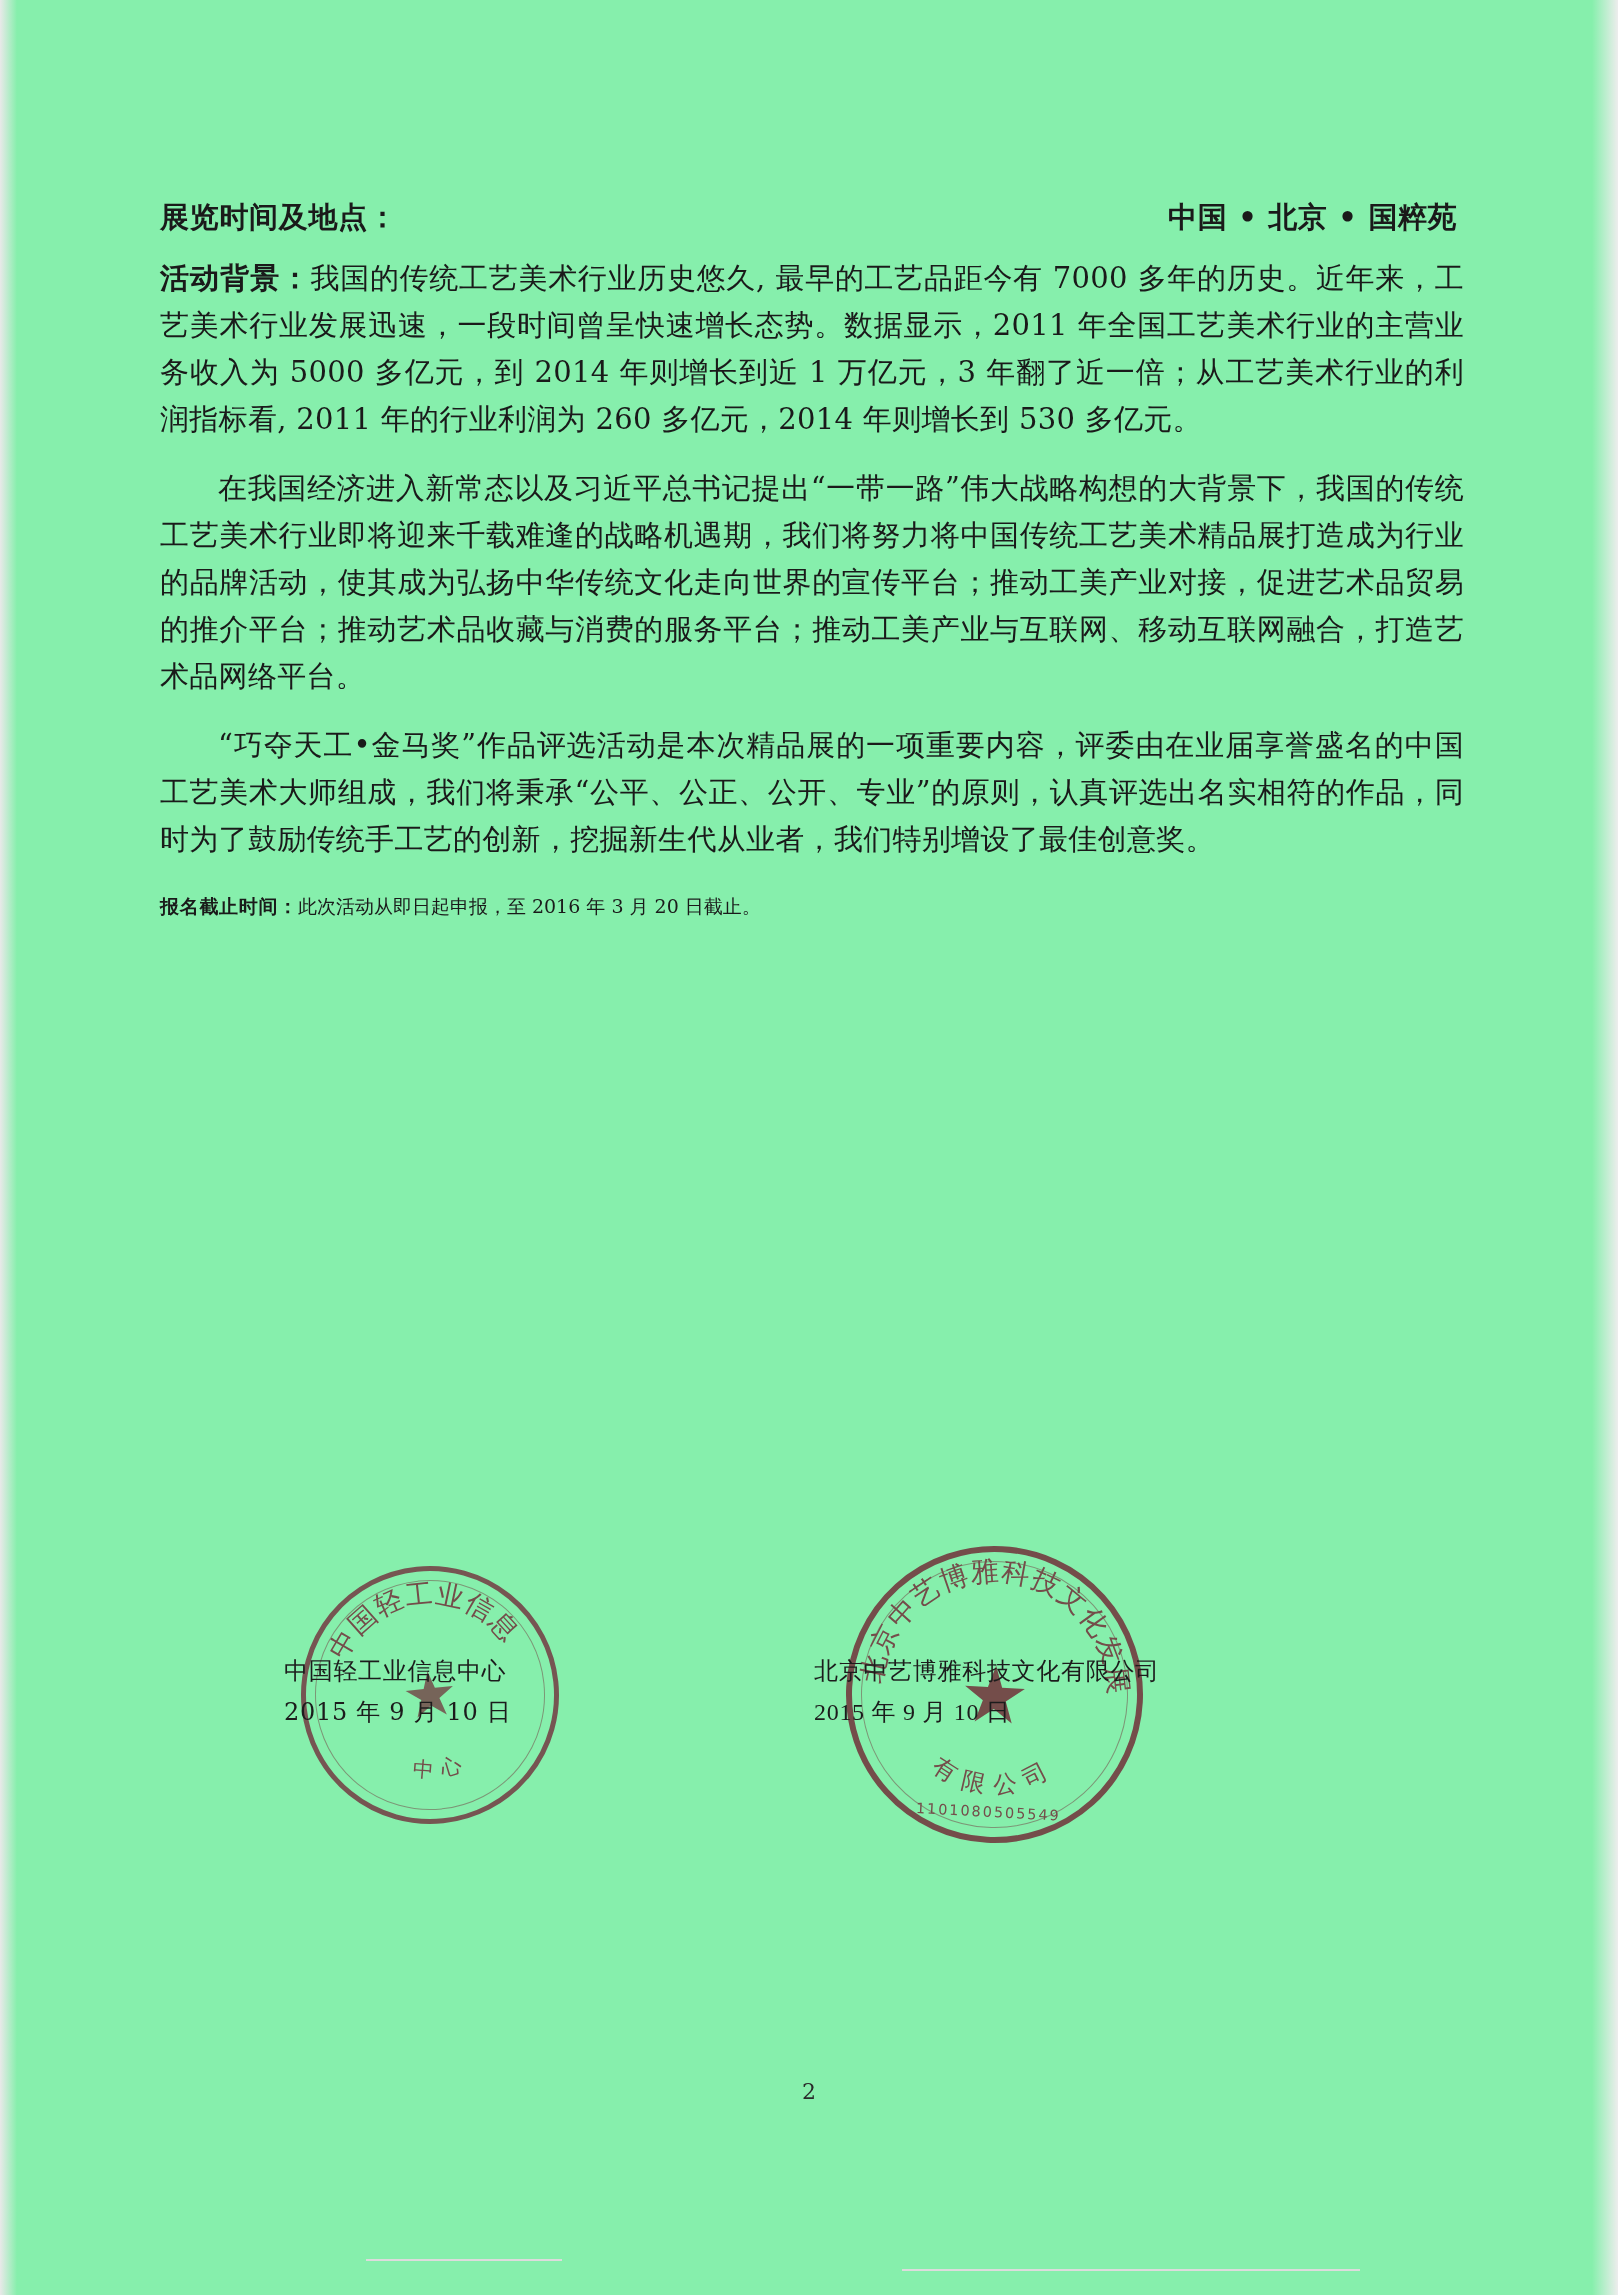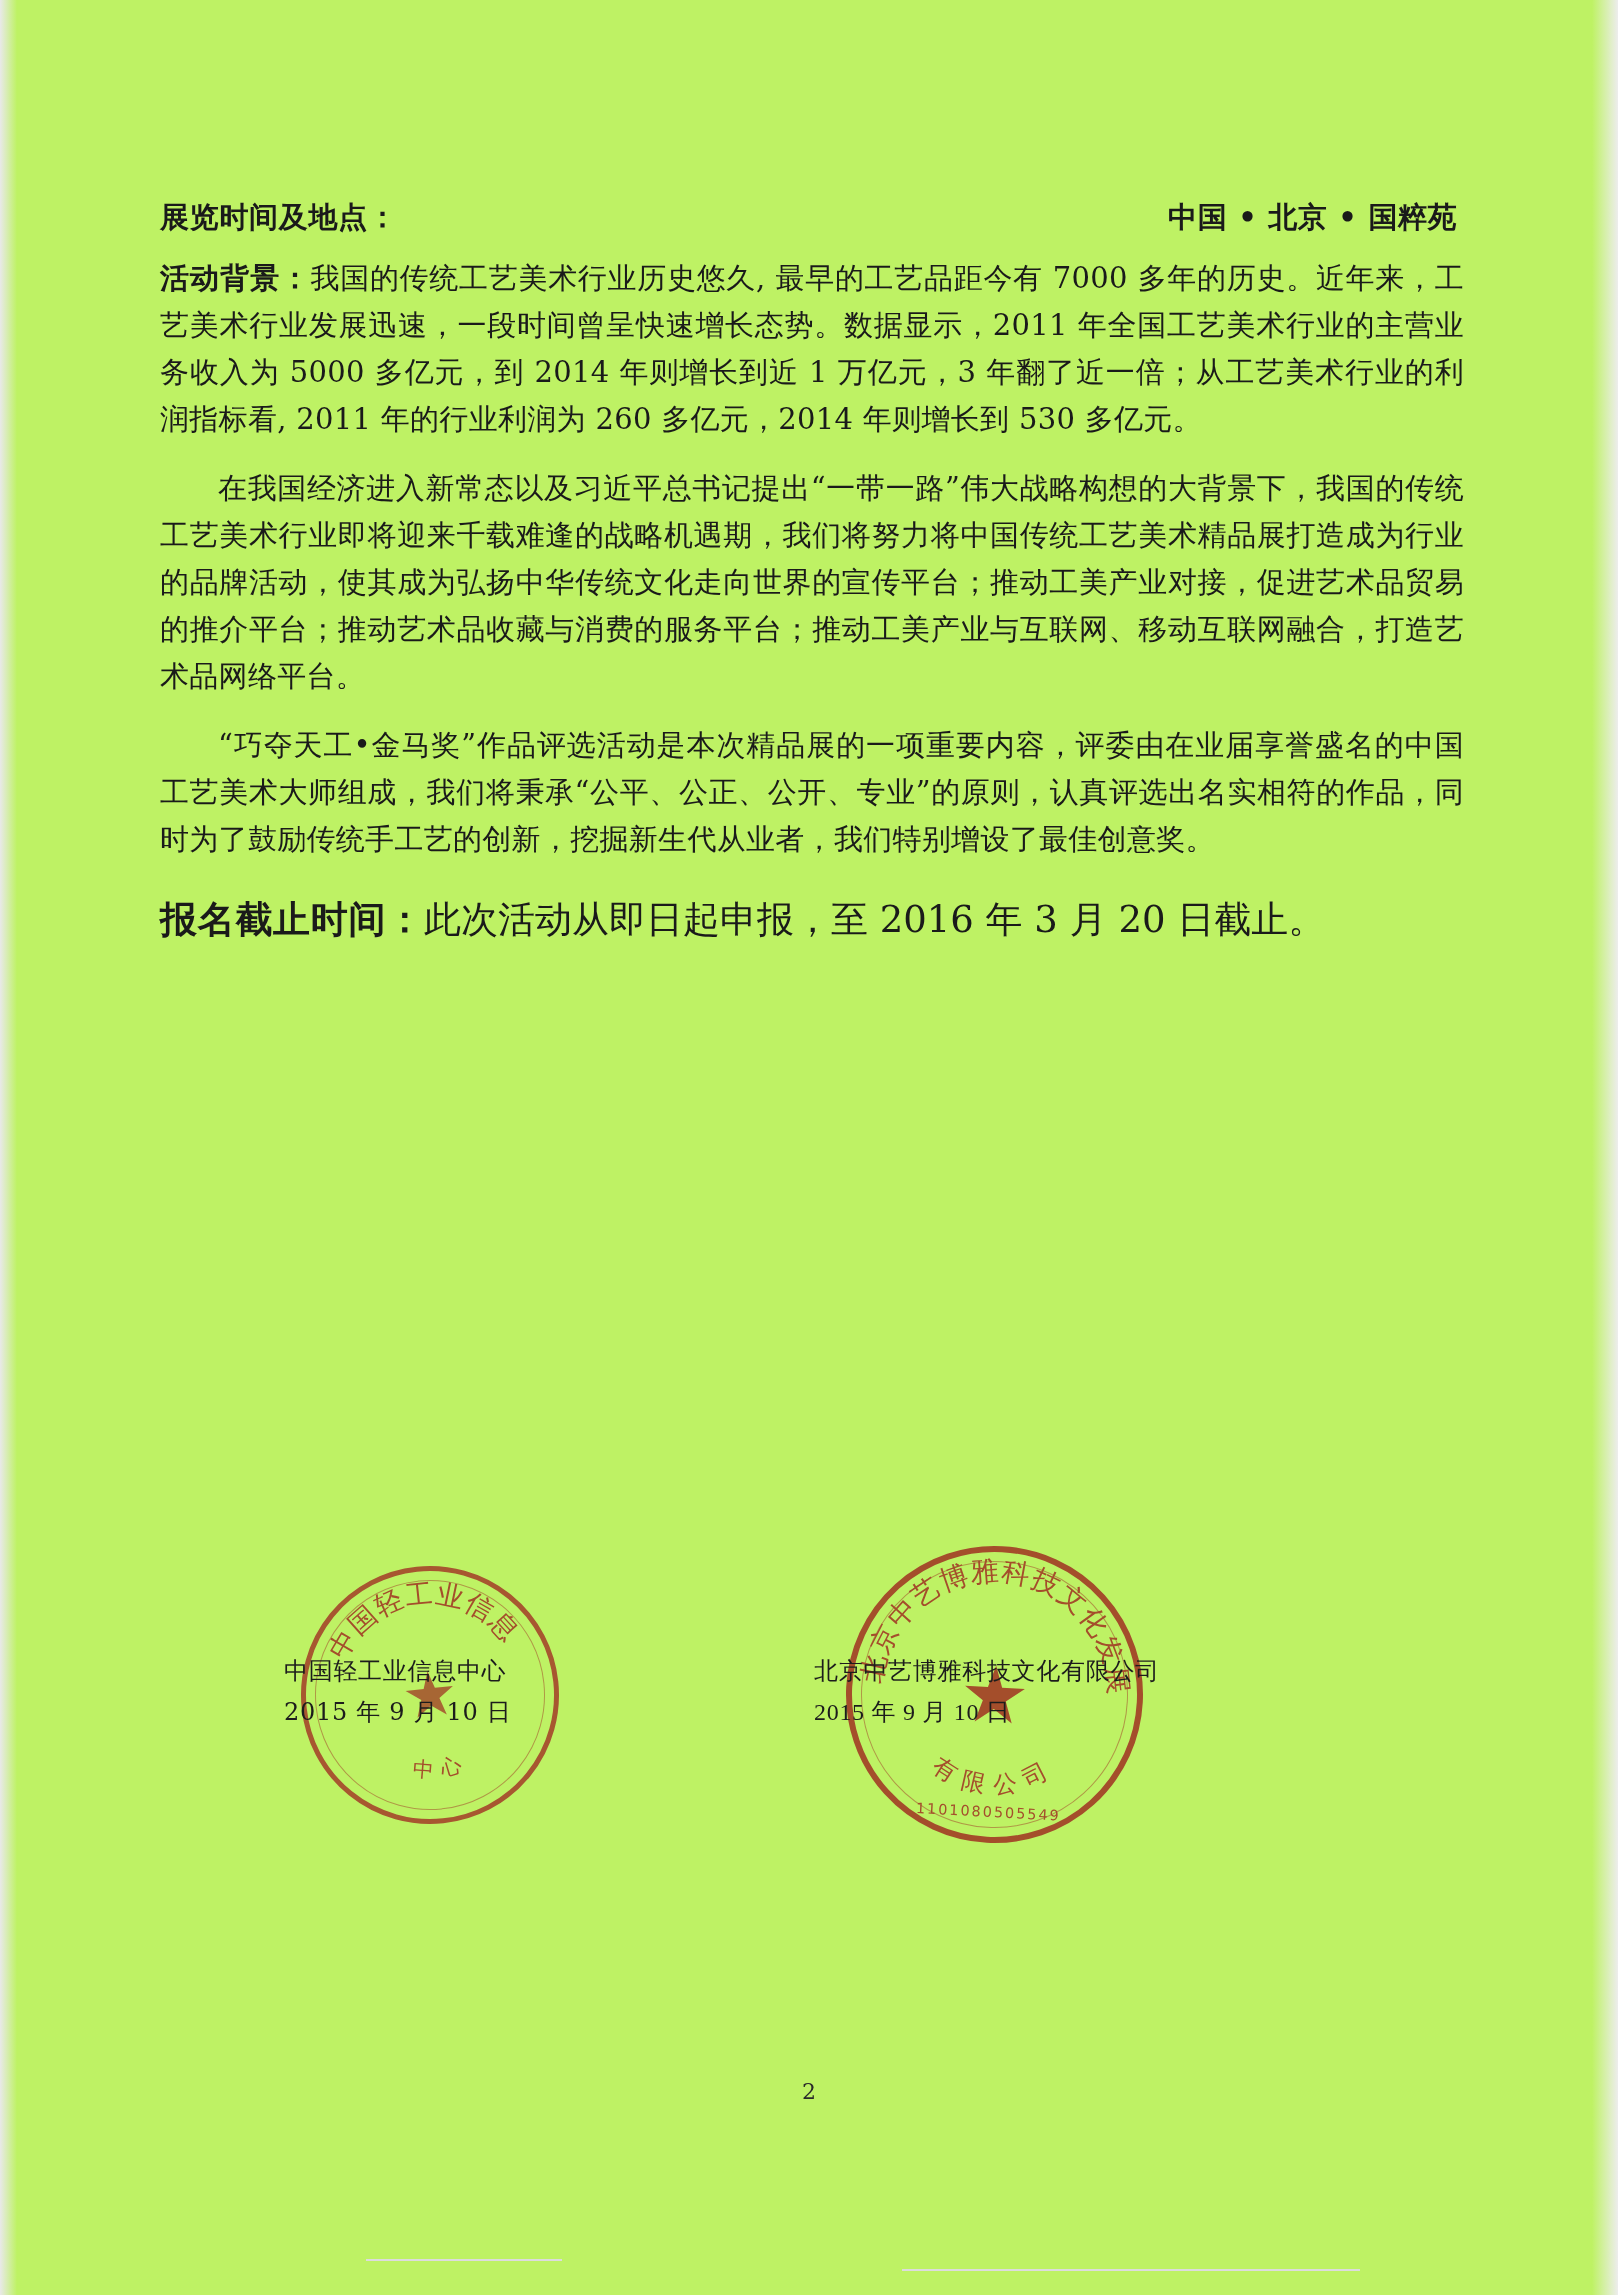--- a/index.html
+++ b/index.html
@@ -12,21 +12,21 @@
     height: 2295px;
     position: relative;
     font-family: "DejaVu Serif", "Liberation Serif", serif;
     color: #1a1a1a;
     overflow: hidden;
   }
   
   .page {
     position: absolute;
     inset: 0;
-    background: #bef264;
+    background: #86efac;
     padding-left: 32px;
   }
   .page::before {
     
     content: "";
     position: absolute;
     left: 0; top: 0; bottom: 0;
     width: 17px;
     background: linear-gradient(to right, #e9e9e9, rgba(255,255,255,0));
   }
@@ -64,21 +64,21 @@
     font-size: 29px;
     line-height: 1.62;
     margin: 0 0 22px 0;
     text-align: justify;
     text-justify: inter-ideograph;
     letter-spacing: 0.3px;
   }
   p.indent { text-indent: 58px; }
 
   .deadline {
-    font-size: 37px;
+    font-size: 19px;
     line-height: 1.5;
     margin-top: 29px;
   }
 
   
   .sign-area {
     position: absolute;
     left: 160px;
     top: 1504px;
     width: 1308px;

